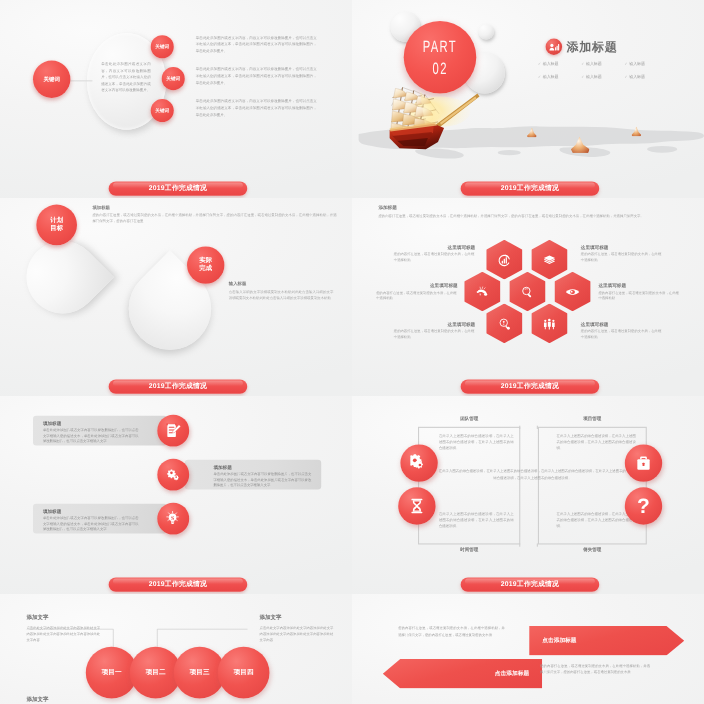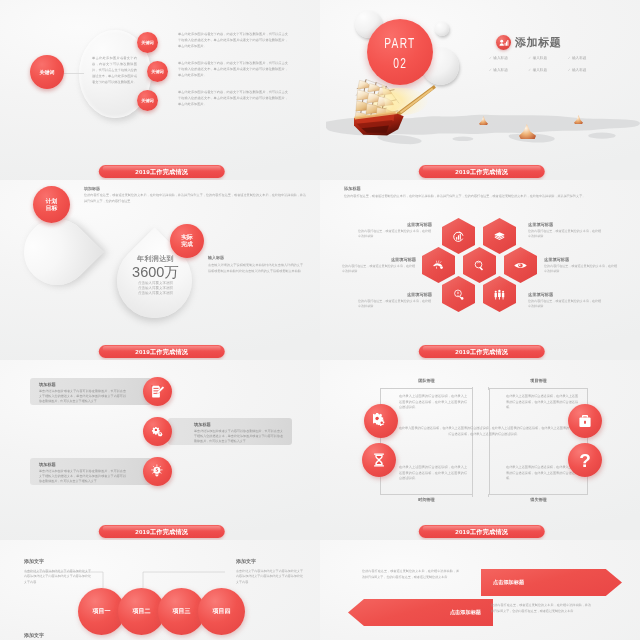--- a/index.html
+++ b/index.html
@@ -342,27 +342,20 @@
     <div class="banner" style="top:165px;">2019工作完成情况</div>
   </div>
 
   <div class="slide" id="s3" style="left:0;top:180px;">
     <div class="sl-bg"></div>
 
     <div class="s3-drop s3-dropA"></div>
     <div class="s3-drop s3-dropB"></div>
 
 
-    <div class="s3-txtB">
-      <div class="s3-cap">年利润达到</div>
-      <div class="s3-val">3600万</div>
-      <div class="s3-bul">点击输入简要文字说明</div>
-      <div class="s3-bul">点击输入简要文字说明</div>
-      <div class="s3-bul">点击输入简要文字说明</div>
-    </div>
 
     <div class="rcirc s3-badgeA"><span>计划
 目标</span></div>
     <div class="rcirc s3-badgeB"><span>实际
 完成</span></div>
 
     <div class="s3-ttl" style="left:84px;top:6px;">填加标题</div>
     <div class="s3-body" style="left:84px;top:13px;width:222px;">您的内容打在这里，或者通过复制您的文本后，在此框中选择粘贴，并选择只保留文字，您的内容打在这里，或者通过复制您的文本后，在此框中选择粘贴，并选择只保留文字，您的内容打在这里</div>
 
     <div class="s3-ttl" style="left:208px;top:75px;">输入标题</div>

